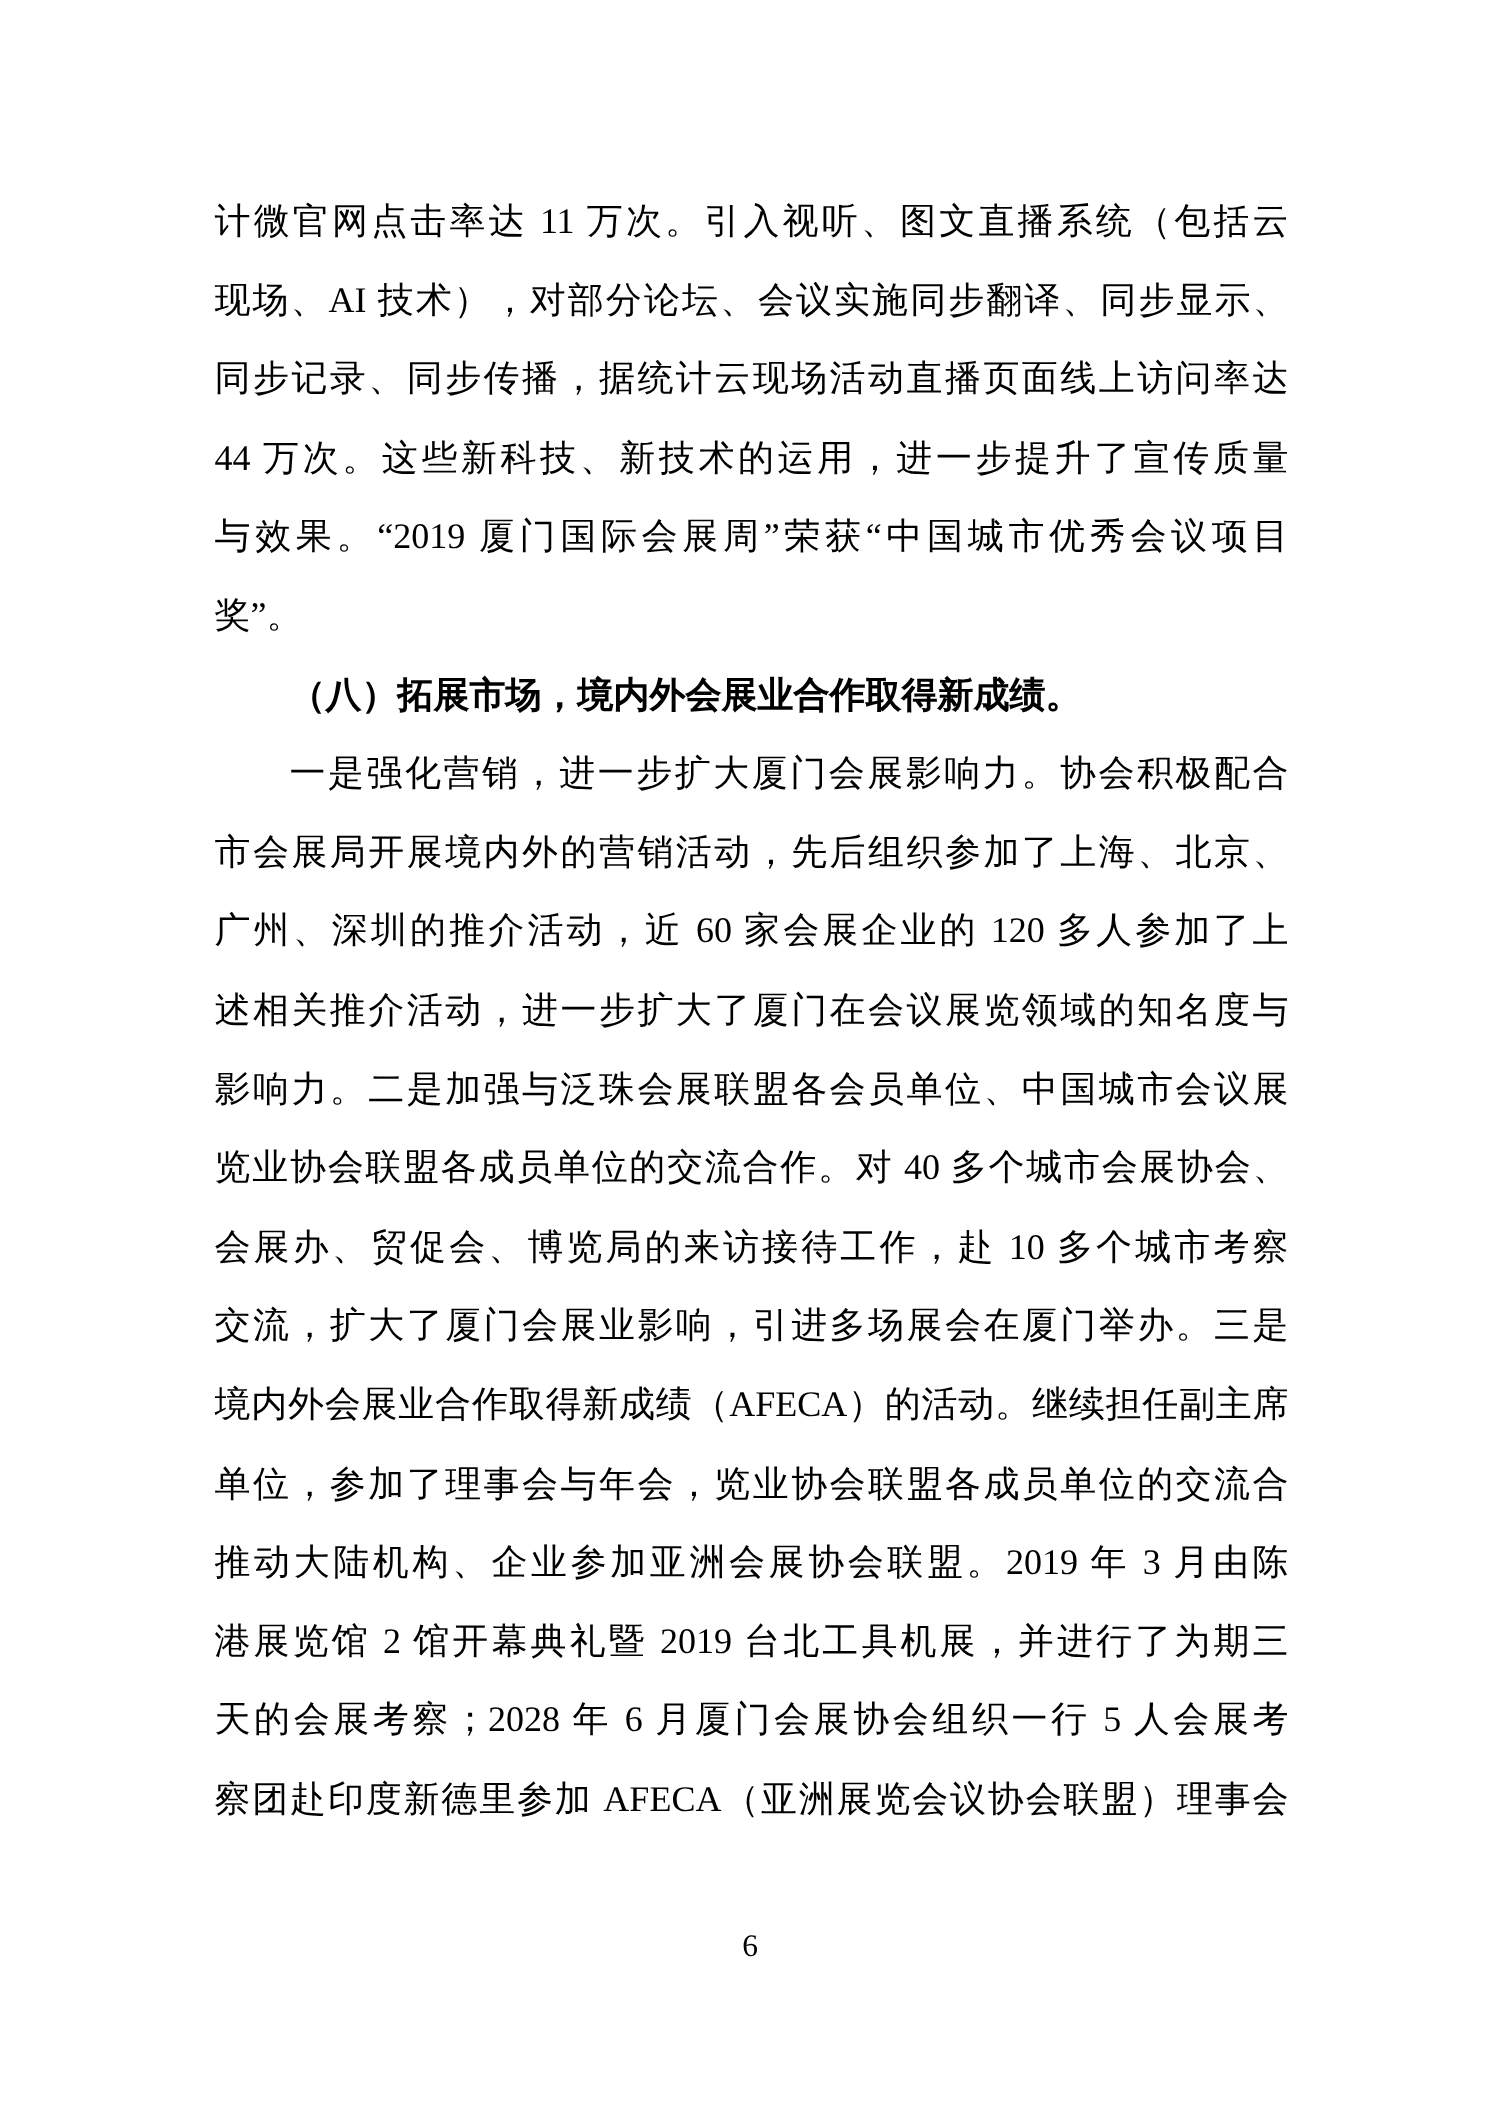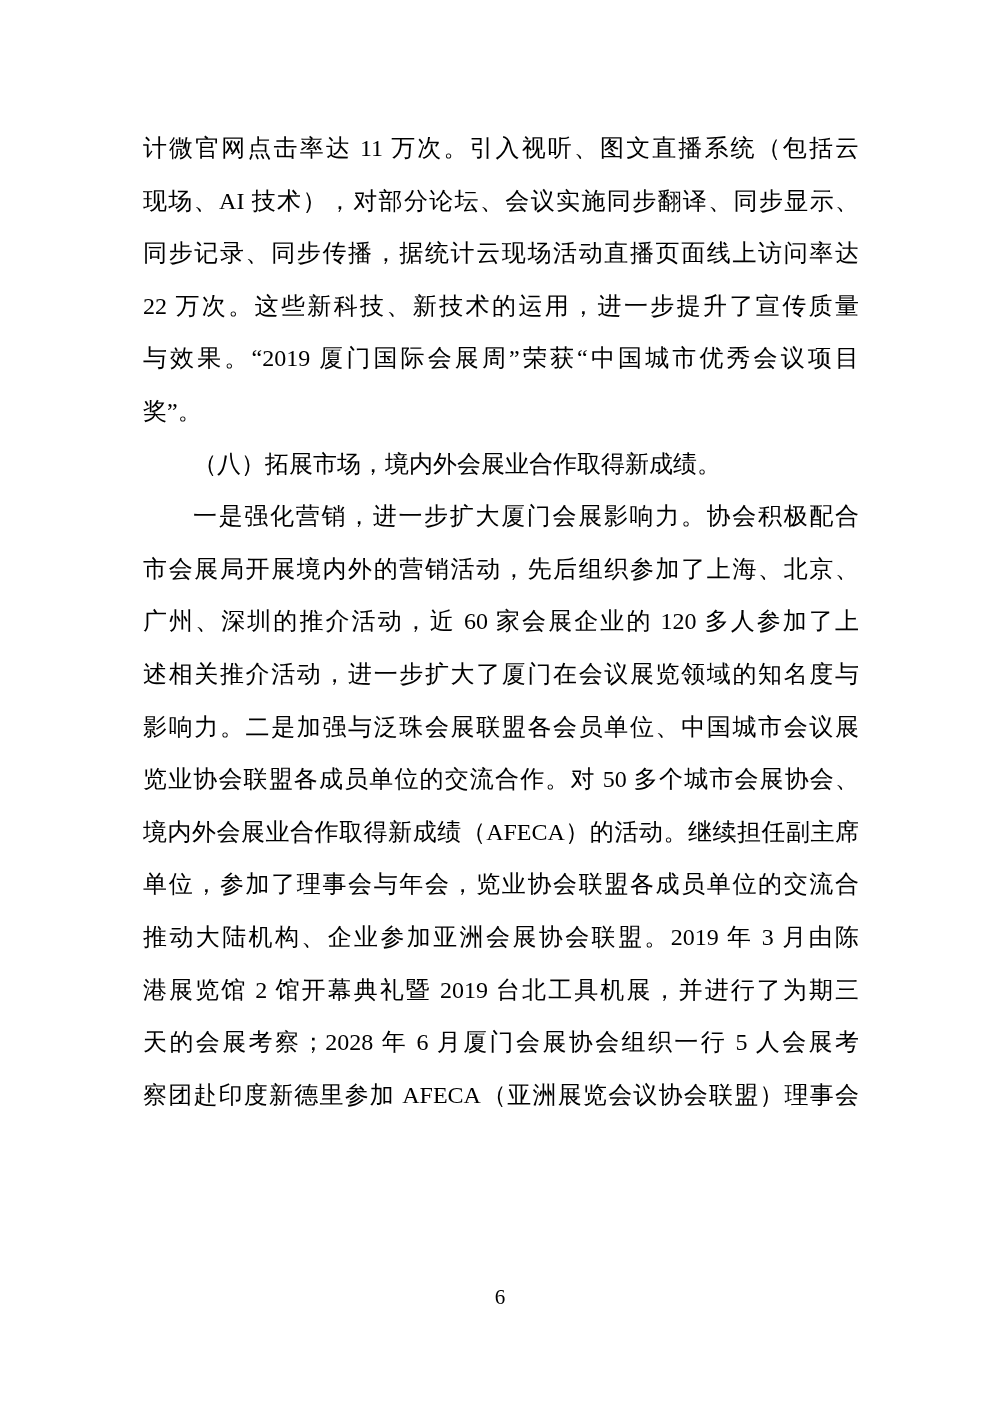--- a/index.html
+++ b/index.html
@@ -31,21 +31,21 @@
     overflow: hidden;
   }
   .line.indent {
     padding-left: 50px;
   }
   .line.short {
     text-align: left;
     text-align-last: left;
   }
   .line.heading {
-    font-weight: normal;
+    font-weight: bold;
     text-align: right;
   }
   .page-number {
     position: absolute;
     top: 1282px;
     left: 0;
     width: 100%;
     height: 30px;
     line-height: 30px;
     text-align: center;
@@ -57,35 +57,37 @@
 <body>
 
 <div class="page">
   <div class="text-block">
 
     <div>
 
     <div class="line">计微官网点击率达 11 万次。引入视听、图文直播系统（包括云</div>
         <div class="line">现场、AI 技术），对部分论坛、会议实施同步翻译、同步显示、</div>
         <div class="line">同步记录、同步传播，据统计云现场活动直播页面线上访问率达</div>
-        <div class="line">22 万次。这些新科技、新技术的运用，进一步提升了宣传质量</div>
+        <div class="line">44 万次。这些新科技、新技术的运用，进一步提升了宣传质量</div>
         <div class="line">与效果。“2019 厦门国际会展周”荣获“中国城市优秀会议项目</div>
         <div class="line short">奖”。</div>
       </div>
 
     <div class="line heading indent short">（八）拓展市场，境内外会展业合作取得新成绩。</div>
 
     <div>
 
     <div class="line indent">一是强化营销，进一步扩大厦门会展影响力。协会积极配合</div>
         <div class="line">市会展局开展境内外的营销活动，先后组织参加了上海、北京、</div>
         <div class="line">广州、深圳的推介活动，近 60 家会展企业的 120 多人参加了上</div>
         <div class="line">述相关推介活动，进一步扩大了厦门在会议展览领域的知名度与</div>
         <div class="line">影响力。二是加强与泛珠会展联盟各会员单位、中国城市会议展</div>
-        <div class="line">览业协会联盟各成员单位的交流合作。对 50 多个城市会展协会、</div>
+        <div class="line">览业协会联盟各成员单位的交流合作。对 40 多个城市会展协会、</div>
+        <div class="line">会展办、贸促会、博览局的来访接待工作，赴 10 多个城市考察</div>
+        <div class="line">交流，扩大了厦门会展业影响，引进多场展会在厦门举办。三是</div>
         <div class="line">境内外会展业合作取得新成绩（AFECA）的活动。继续担任副主席</div>
         <div class="line">单位，参加了理事会与年会，览业协会联盟各成员单位的交流合作。</div>
         <div class="line">推动大陆机构、企业参加亚洲会展协会联盟。2019 年 3 月由陈</div>
         <div class="line">港展览馆 2 馆开幕典礼暨 2019 台北工具机展，并进行了为期三</div>
         <div class="line">天的会展考察；2028 年 6 月厦门会展协会组织一行 5 人会展考</div>
         <div class="line">察团赴印度新德里参加 AFECA（亚洲展览会议协会联盟）理事会</div>
       </div>
 
   </div>
 

